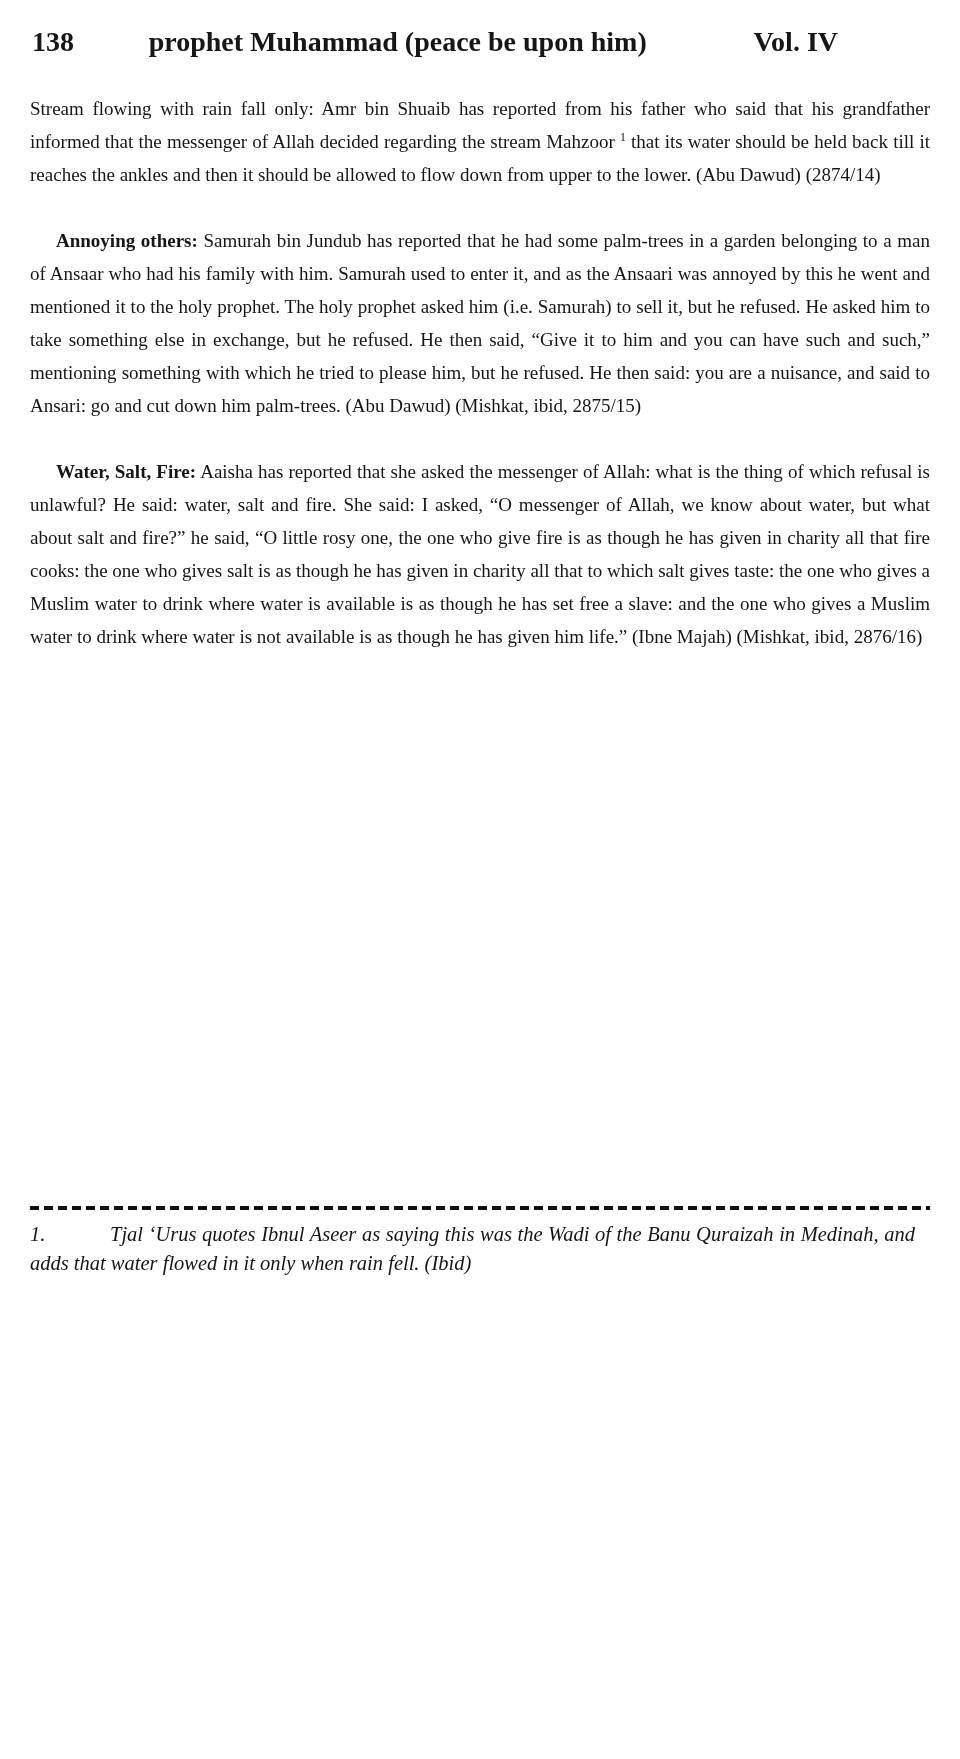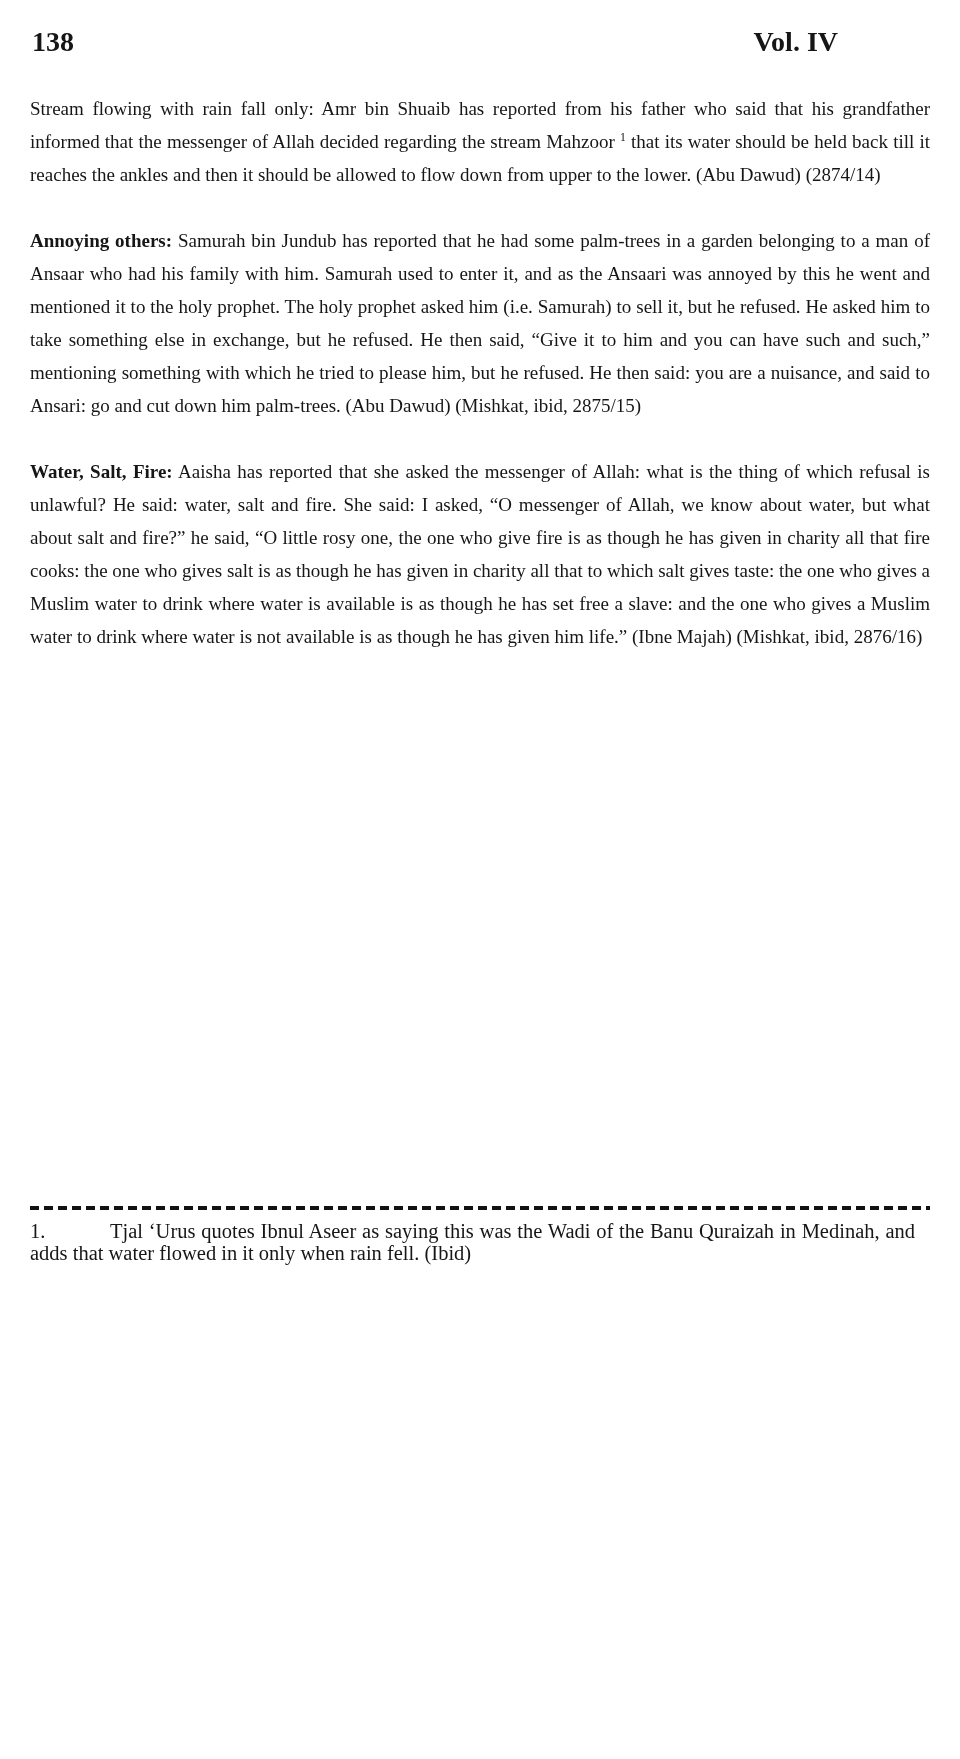--- a/index.html
+++ b/index.html
@@ -38,54 +38,57 @@
     margin-top: 34px;
     font-size: 19px;
     line-height: 33px;
     text-align: justify;
   }
   .para {
     margin: 0 0 33px 0;
   }
   .para .lead {
     font-weight: bold;
+    margin-left: 26px;
   }
   sup.fn-marker {
     font-size: 0.62em;
     line-height: 0;
     vertical-align: super;
   }
   .footnote-block {
     position: absolute;
     left: 30px;
     right: 30px;
     top: 1206px;
   }
   .footnote-rule {
     height: 4px;
     background: repeating-linear-gradient(90deg, #111 0px, #111 9px, transparent 9px, transparent 14px);
   }
   .footnote {
     margin: 10px 15px 0 0;
     font-size: 20.5px;
-    line-height: 22px;
+    line-height: 29px;
     text-align: justify;
+    font-style: italic;
   }
   .footnote .fn-num {
     display: inline-block;
     width: 80px;
   }
 </style>
 </head>
 <body>
 
 <div class="page">
 
   <header class="page-header">
     <span class="page-number">138</span>
+    <span class="chapter-title">prophet Muhammad (peace be upon him)</span>
     <span class="volume">Vol. IV</span>
   </header>
 
   <main class="page-body">
 
     <p class="para"><span>Stream flowing with rain fall only: Amr bin Shuaib has reported from his father who said that his grandfather informed that the messenger of Allah decided regarding the stream Mahzoor </span><sup class="fn-marker">1</sup><span> that its water should be held back till it reaches the ankles and then it should be allowed to flow down from upper to the lower. (Abu Dawud) (2874/14)</span></p>
 
     <p class="para"><b class="lead">Annoying others:</b><span> Samurah bin Jundub has reported that he had some palm-trees in a garden belonging to a man of Ansaar who had his family with him. Samurah used to enter it, and as the Ansaari was annoyed by this he went and mentioned it to the holy prophet. The holy prophet asked him (i.e. Samurah) to sell it, but he refused. He asked him to take something else in exchange, but he refused. He then said, “Give it to him and you can have such and such,” mentioning something with which he tried to please him, but he refused. He then said: you are a nuisance, and said to Ansari: go and cut down him palm-trees. (Abu Dawud) (Mishkat, ibid, 2875/15)</span></p>
 
     <p class="para"><b class="lead">Water, Salt, Fire:</b><span> Aaisha has reported that she asked the messenger of Allah: what is the thing of which refusal is unlawful? He said: water, salt and fire. She said: I asked, “O messenger of Allah, we know about water, but what about salt and fire?” he said, “O little rosy one, the one who give fire is as though he has given in charity all that fire cooks: the one who gives salt is as though he has given in charity all that to which salt gives taste: the one who gives a Muslim water to drink where water is available is as though he has set free a slave: and the one who gives a Muslim water to drink where water is not available is as though he has given him life.” (Ibne Majah) (Mishkat, ibid, 2876/16)</span></p>

